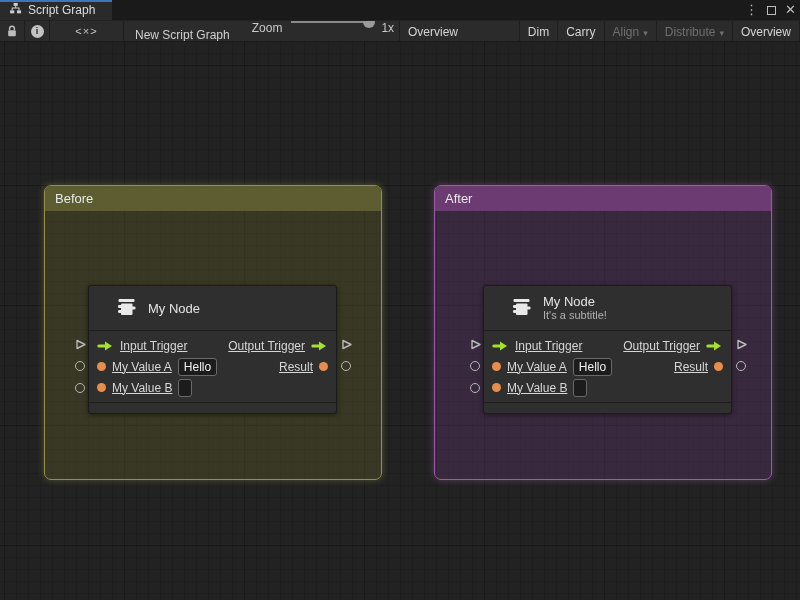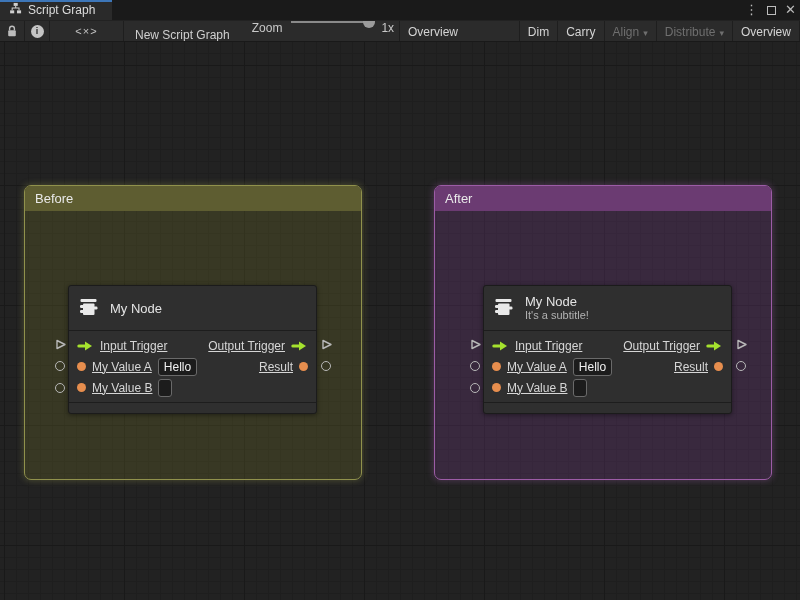--- a/index.html
+++ b/index.html
@@ -52,38 +52,38 @@
       linear-gradient(to right, #191919 1px, transparent 1px),
       linear-gradient(to bottom, #191919 1px, transparent 1px),
       linear-gradient(to right, #1e1e1e 1px, transparent 1px),
       linear-gradient(to bottom, #1e1e1e 1px, transparent 1px);
     background-size: 120px 120px, 120px 120px, 12px 12px, 12px 12px;
     background-position: 4px 23px, 4px 23px, 4px 23px, 4px 23px;
   }
 
   
   .group { position:absolute; width:338px; height:295px; border-radius:7px; }
-  .group-before { left:24px; top:143px; background:rgba(108,108,44,0.30);
+  .group-before { left:44px; top:143px; background:rgba(108,108,44,0.30);
     border:1.5px solid #90914c; box-shadow:0 0 6px 1px rgba(144,145,76,0.35); }
   .group-after  { left:434px; top:143px; background:rgba(118,62,138,0.28);
     border:1.5px solid #9c5ca6; box-shadow:0 0 6px 1px rgba(156,92,166,0.35); }
   .group-header { height:25px; display:flex; align-items:center; padding-left:10px;
     border-radius:5px 5px 0 0; font-size:13px; color:#e9e9e9; }
   .group-before .group-header { background:#5e5d31; }
   .group-after  .group-header { background:#6b3b72; }
 
   
   .node {
     position:absolute; top:99px; width:249px; height:129px;
     background:#2f2f2f; border:1px solid #1b1b1b; border-radius:3px;
     box-shadow:0 1px 5px rgba(0,0,0,0.45);
     display:flex; flex-direction:column;
   }
   .node-before { left:43px; } .node-after { left:48px; }
-  .node-header { height:44px; display:flex; align-items:center; padding:0 8px; flex:0 0 auto; }
+  .node-header { height:44px; display:flex; align-items:center; padding:0 26px; flex:0 0 auto; }
   .node-icon { flex:0 0 auto; margin-right:9px; }
   .node-titles { display:flex; flex-direction:column; justify-content:center; }
   .node-title { font-size:13px; color:#e4e4e4; line-height:15px; }
   .node-subtitle { font-size:11px; color:#b2b2b2; line-height:13px; }
   .node-divider { height:1px; background:#1d1d1d; flex:0 0 auto; }
   .node-rows { flex:0 0 auto; padding:4px 0; }
   .node-row { height:21px; display:flex; align-items:center; justify-content:space-between; padding:0 8px; }
   .pgrp { display:flex; align-items:center; gap:6px; }
   .plabel { color:#d6d6d6; font-size:12px; white-space:nowrap;text-decoration:underline; }
   .dot { width:9px; height:9px; border-radius:50%; background:#e78e4e; }

